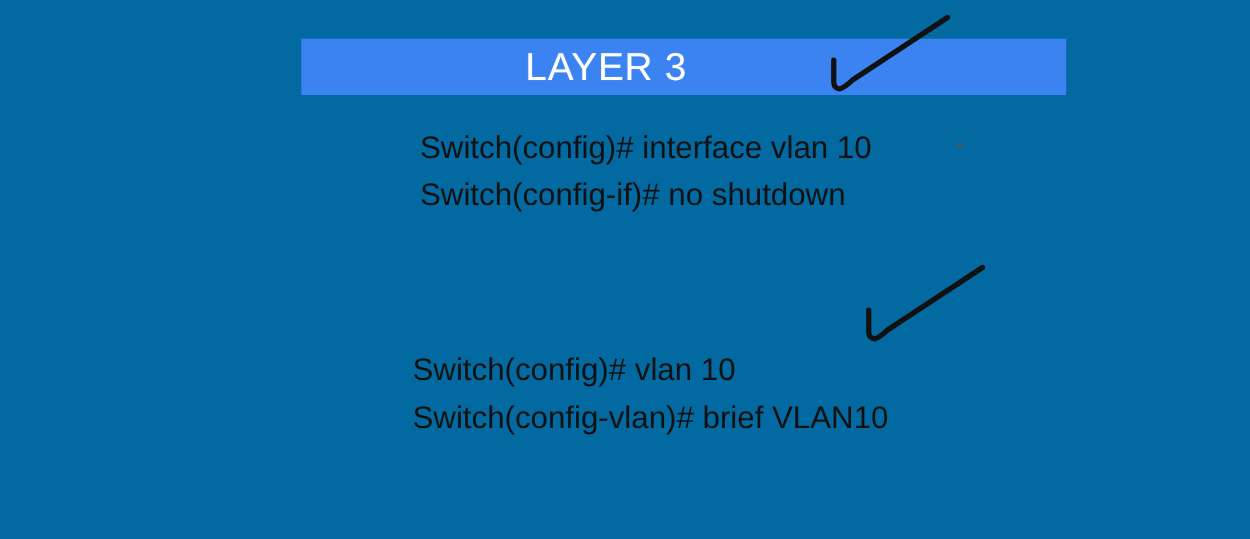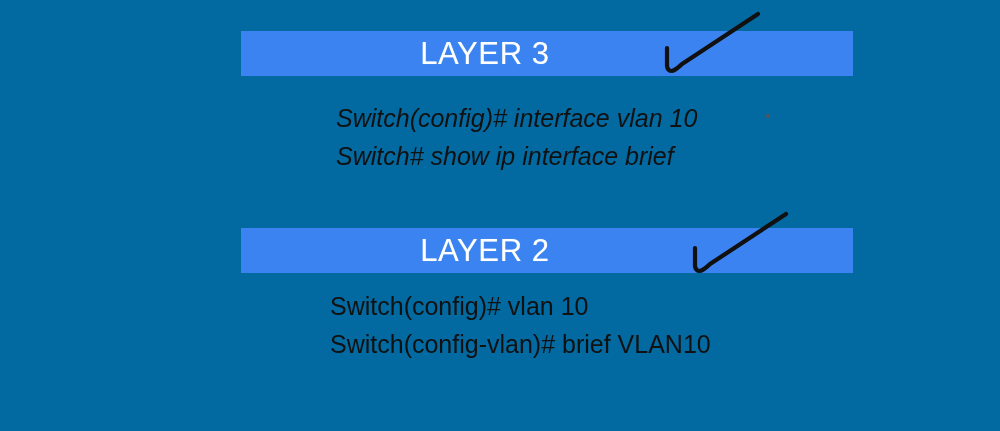--- a/index.html
+++ b/index.html
@@ -69,25 +69,24 @@
     position: absolute;
     color: #111111;
     font-size: 25px;
     font-weight: 400;
     line-height: 38px;
     white-space: nowrap;
   }
   .cmd-block-1 {
     left: 336px;
     top: 99px;
-    font-style: italic;
   }
   .cmd-block-2 {
     left: 330px;
-    top: 287px;
+    top: 277px;
   }
   .cmd-line {
     display: block;
   }
 
   
   .ink-dot {
     position: absolute;
     left: 766px;
     top: 114px;
@@ -106,28 +105,25 @@
     <span class="banner-label">LAYER 3</span>
   </div>
 
   <svg class="checkmark check-1" viewBox="0 0 115 70">
     <path d="M12 40 L12 58 Q12.5 63 17 63 Q21 62 27 56 L103 6" fill="none" stroke="#111111" stroke-width="4.2" stroke-linecap="round" stroke-linejoin="round"></path>
     <path d="M17 63 L103 6" fill="none" stroke="#111111" stroke-width="3" stroke-linecap="round"></path>
   </svg>
 
   <div class="cmd-block cmd-block-1">
     <span class="cmd-line">Switch(config)# interface vlan 10</span>
-    <span class="cmd-line">Switch# show ip interface brief</span>
+    <span class="cmd-line">Switch(config-if)# no shutdown</span>
   </div>
 
   <div class="ink-dot"></div>
 
-  <div class="banner banner-2">
-    <span class="banner-label">LAYER 2</span>
-  </div>
 
   <svg class="checkmark check-2" viewBox="0 0 115 70">
     <path d="M12 40 L12 58 Q12.5 63 17 63 Q21 62 27 56 L103 6" fill="none" stroke="#111111" stroke-width="4.2" stroke-linecap="round" stroke-linejoin="round"></path>
     <path d="M17 63 L103 6" fill="none" stroke="#111111" stroke-width="3" stroke-linecap="round"></path>
   </svg>
 
   <div class="cmd-block cmd-block-2">
     <span class="cmd-line">Switch(config)# vlan 10</span>
     <span class="cmd-line">Switch(config-vlan)# brief VLAN10</span>
   </div>

